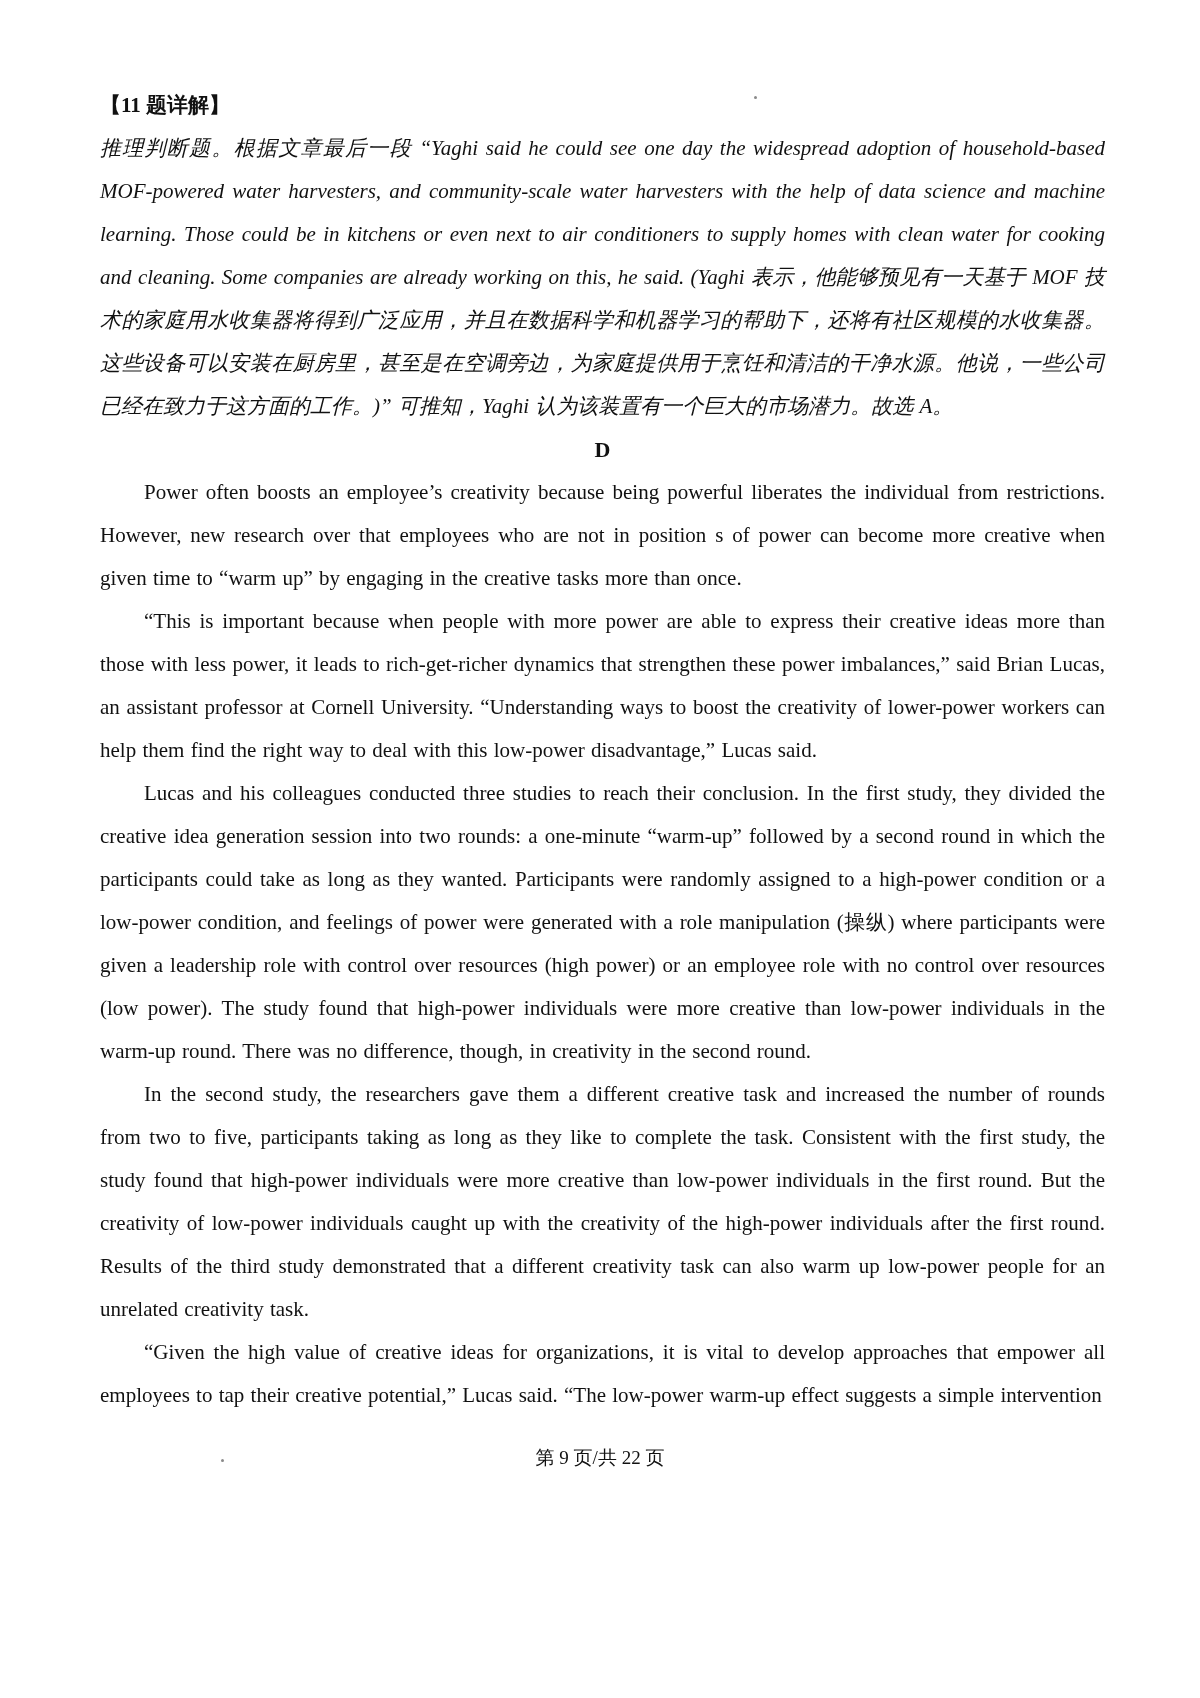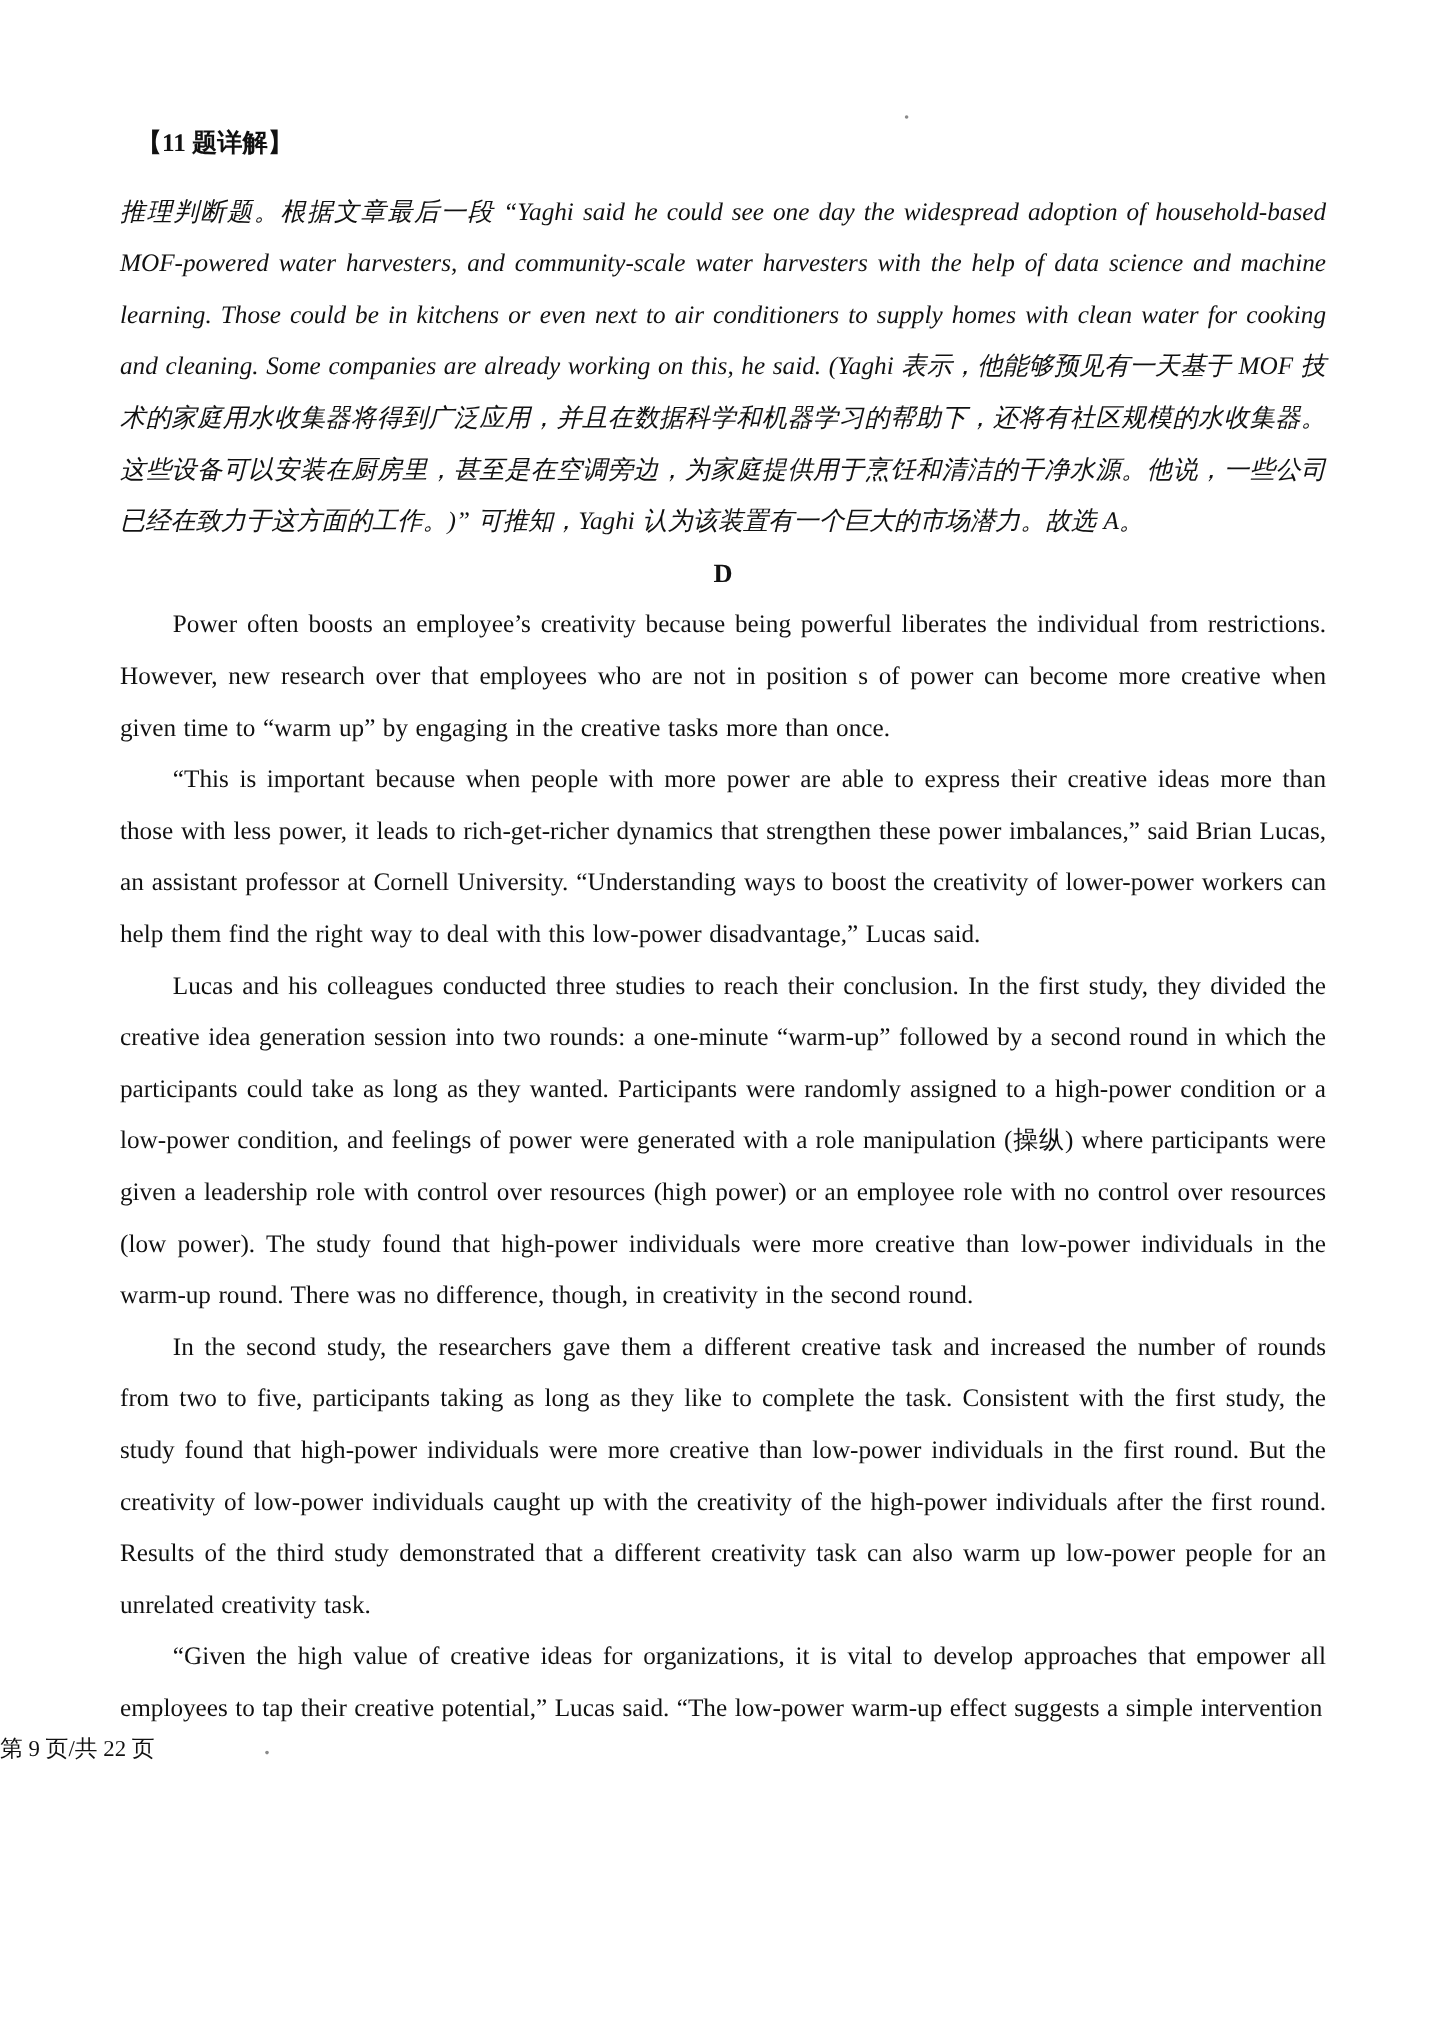--- a/index.html
+++ b/index.html
@@ -20,21 +20,21 @@
   .content {
     position: absolute;
     top: 84px;
     left: 100px;
     right: 95px;
   }
   .question-heading {
     font-size: 21px;
     font-weight: bold;
     line-height: 43px;
-    margin: 14px;
+    margin: 0;
     text-align: left;
   }
   .para {
     font-size: 21px;
     line-height: 43px;
     margin: 0;
     text-align: justify;
     text-justify: inter-word;
     word-spacing: 1px;
   }
@@ -50,21 +50,21 @@
     font-weight: bold;
     line-height: 43px;
     text-align: center;
     margin: 0;
   }
   .footer {
     position: absolute;
     top: 1445px;
     left: 0;
     width: 100%;
-    text-align: left;
+    text-align: center;
     font-size: 19px;
     line-height: 26px;
     color: #111111;
   }
   .artifact-dot {
     position: absolute;
     width: 3px;
     height: 3px;
     border-radius: 50%;
     background: #8a8a8a;

